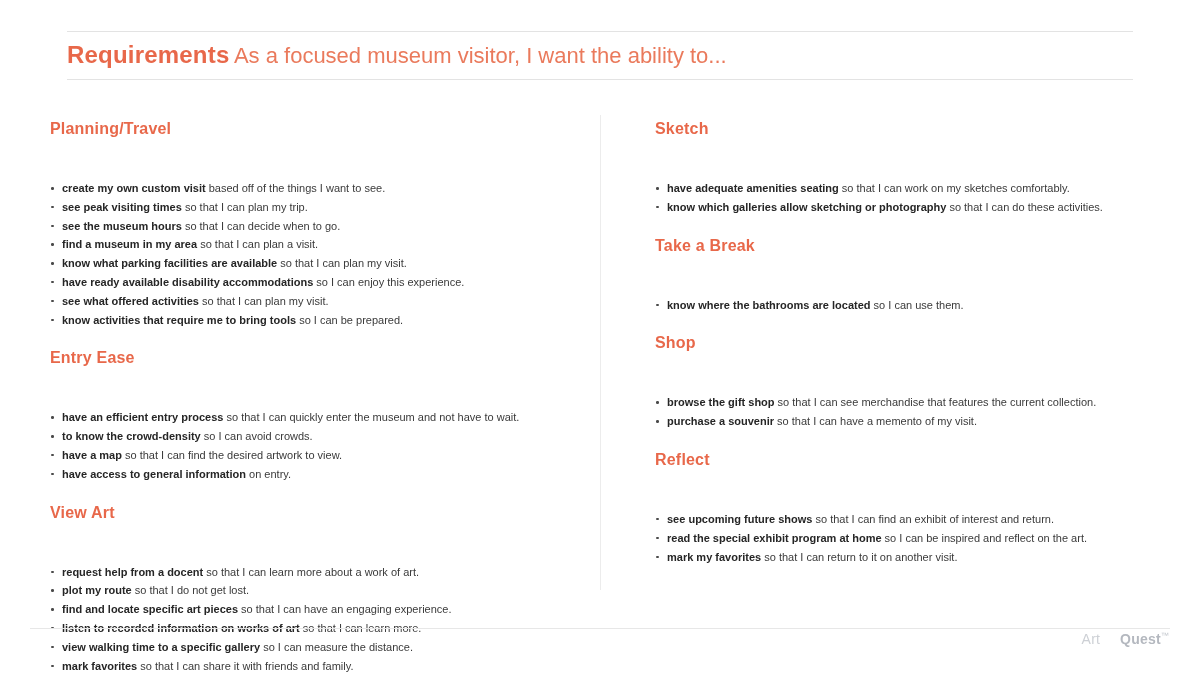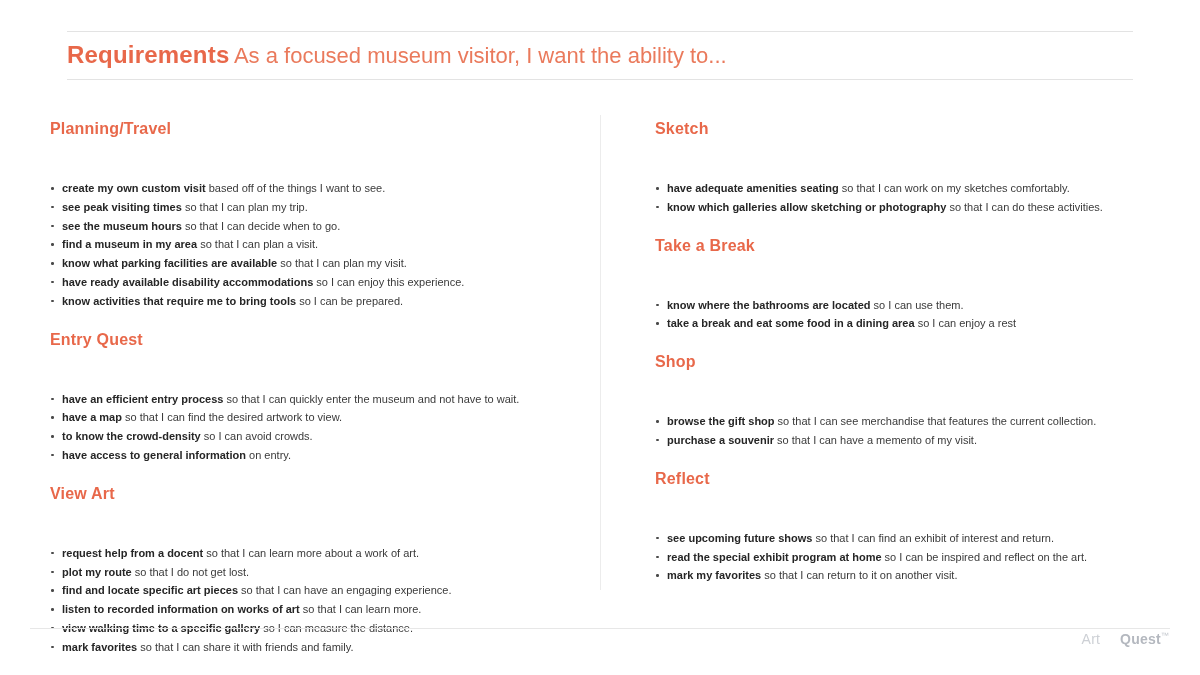--- a/index.html
+++ b/index.html
@@ -58,29 +58,30 @@
   <div class="col col-left" id="col-0">
       <div class="section">
         <div class="section-heading">Planning/Travel</div>
         <ul class="stories">
           <li class="story"><span class="dot"></span><b>create my own custom visit</b><span> based off of the things I want to see.</span></li>
           <li class="story"><span class="dot"></span><b>see peak visiting times</b><span> so that I can plan my trip.</span></li>
           <li class="story"><span class="dot"></span><b>see the museum hours</b><span> so that I can decide when to go.</span></li>
           <li class="story"><span class="dot"></span><b>find a museum in my area</b><span> so that I can plan a visit.</span></li>
           <li class="story"><span class="dot"></span><b>know what parking facilities are available</b><span> so that I can plan my visit.</span></li>
           <li class="story"><span class="dot"></span><b>have ready available disability accommodations</b><span> so I can enjoy this experience.</span></li>
+          <li class="story"><span class="dot"></span><b>see what offered activities</b><span> so that I can plan my visit.</span></li>
           <li class="story"><span class="dot"></span><b>know activities that require me to bring tools</b><span> so I can be prepared.</span></li>
         </ul>
       </div>
       <div class="section">
-        <div class="section-heading">Entry Quest</div>
+        <div class="section-heading">Entry Ease</div>
         <ul class="stories">
           <li class="story"><span class="dot"></span><b>have an efficient entry process</b><span> so that I can quickly enter the museum and not have to wait.</span></li>
+          <li class="story"><span class="dot"></span><b>to know the crowd-density</b><span> so I can avoid crowds.</span></li>
           <li class="story"><span class="dot"></span><b>have a map</b><span> so that I can find the desired artwork to view.</span></li>
-          <li class="story"><span class="dot"></span><b>to know the crowd-density</b><span> so I can avoid crowds.</span></li>
           <li class="story"><span class="dot"></span><b>have access to general information</b><span> on entry.</span></li>
         </ul>
       </div>
       <div class="section">
         <div class="section-heading">View Art</div>
         <ul class="stories">
           <li class="story"><span class="dot"></span><b>request help from a docent</b><span> so that I can learn more about a work of art.</span></li>
           <li class="story"><span class="dot"></span><b>plot my route</b><span> so that I do not get lost.</span></li>
           <li class="story"><span class="dot"></span><b>find and locate specific art pieces</b><span> so that I can have an engaging experience.</span></li>
           <li class="story"><span class="dot"></span><b>listen to recorded information on works of art</b><span> so that I can learn more.</span></li>
@@ -95,21 +96,20 @@
         <div class="section-heading">Sketch</div>
         <ul class="stories">
           <li class="story"><span class="dot"></span><b>have adequate amenities seating</b><span> so that I can work on my sketches comfortably.</span></li>
           <li class="story"><span class="dot"></span><b>know which galleries allow sketching or photography</b><span> so that I can do these activities.</span></li>
         </ul>
       </div>
       <div class="section">
         <div class="section-heading">Take a Break</div>
         <ul class="stories">
           <li class="story"><span class="dot"></span><b>know where the bathrooms are located</b><span> so I can use them.</span></li>
-          <li class="story"><span class="dot"></span><b>take a break and eat some food in a dining area</b><span> so I can enjoy a rest</span></li>
         </ul>
       </div>
       <div class="section">
         <div class="section-heading">Shop</div>
         <ul class="stories">
           <li class="story"><span class="dot"></span><b>browse the gift shop</b><span> so that I can see merchandise that features the current collection.</span></li>
           <li class="story"><span class="dot"></span><b>purchase a souvenir</b><span> so that I can have a memento of my visit.</span></li>
         </ul>
       </div>
       <div class="section">

